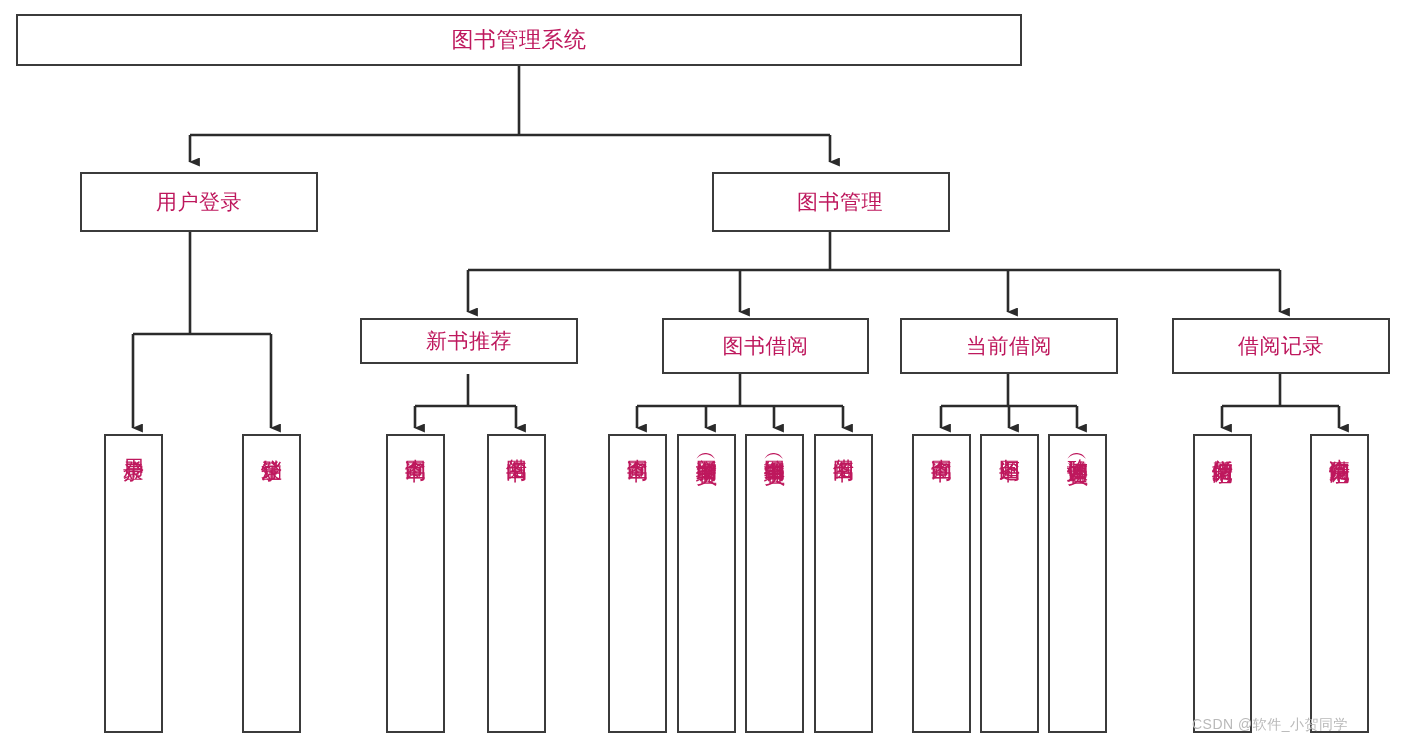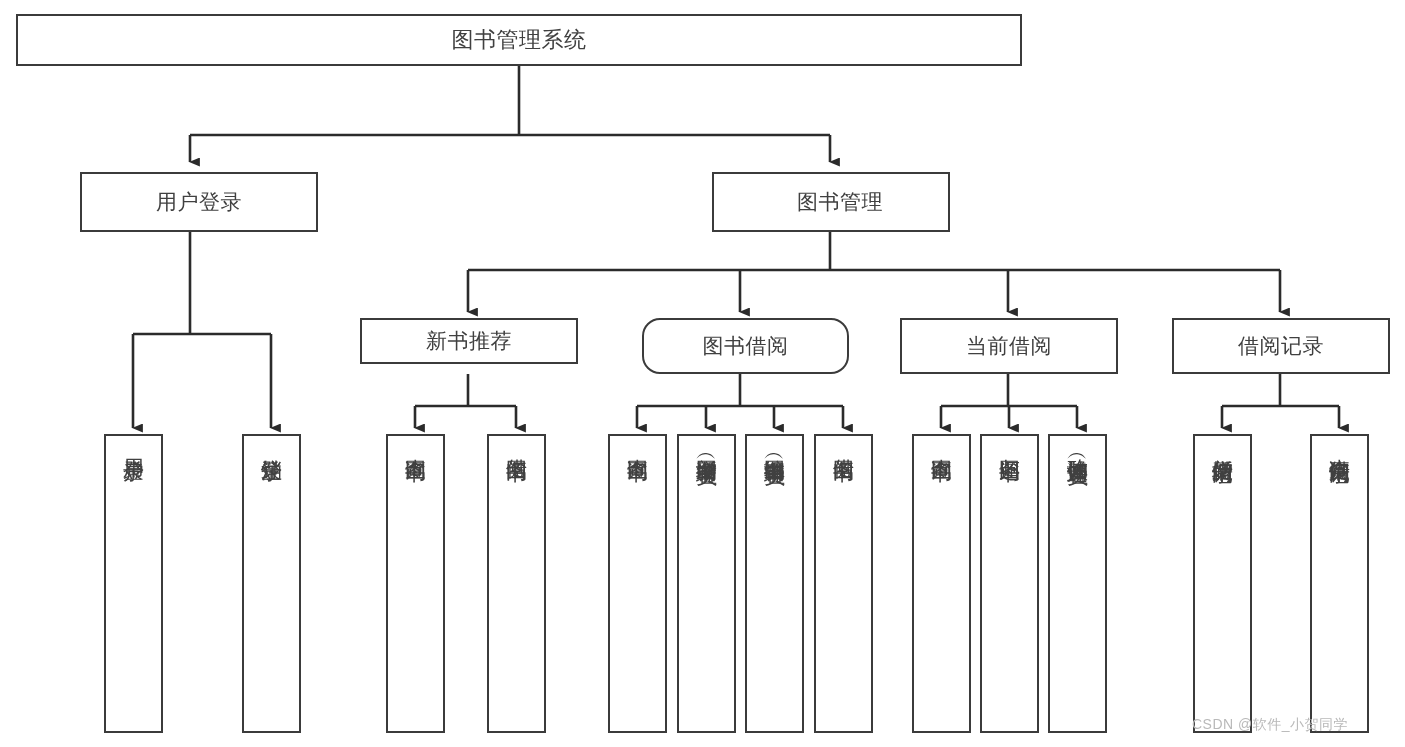--- a/index.html
+++ b/index.html
@@ -26,21 +26,21 @@
     pointer-events: none;
   }
   .node {
     position: absolute;
     box-sizing: border-box;
     border: 2px solid #3b3b3b;
     background: #ffffff;
     display: flex;
     align-items: center;
     justify-content: center;
-    color: #404040;
+    color: #be185d;
   }
   .node .label {
     display: block;
     text-align: center;
     line-height: 1.18;
     letter-spacing: 0.5px;
   }
   
   .node.horiz .label {
     writing-mode: horizontal-tb;
@@ -132,21 +132,21 @@
   <div class="node horiz" style="left:80px; top:172px; width:238px; height:60px;">
     <span class="label">用户登录</span>
   </div>
   <div class="node horiz" style="left:712px; top:172px; width:238px; height:60px;padding-left:18px;">
     <span class="label">图书管理</span>
   </div>
 
   <div class="node horiz" style="left:360px; top:318px; width:218px; height:46px;">
     <span class="label">新书推荐</span>
   </div>
-  <div class="node horiz" style="left:642px; top:318px; width:207px; height:56px;border-radius:18px;">
+  <div class="node horiz" style="left:662px; top:318px; width:207px; height:56px;">
     <span class="label">图书借阅</span>
   </div>
   <div class="node horiz" style="left:900px; top:318px; width:218px; height:56px;">
     <span class="label">当前借阅</span>
   </div>
   <div class="node horiz" style="left:1172px; top:318px; width:218px; height:56px;">
     <span class="label">借阅记录</span>
   </div>
 
   <div class="node vert" style="left:104px; top:434px; width:59px; height:299px;">

